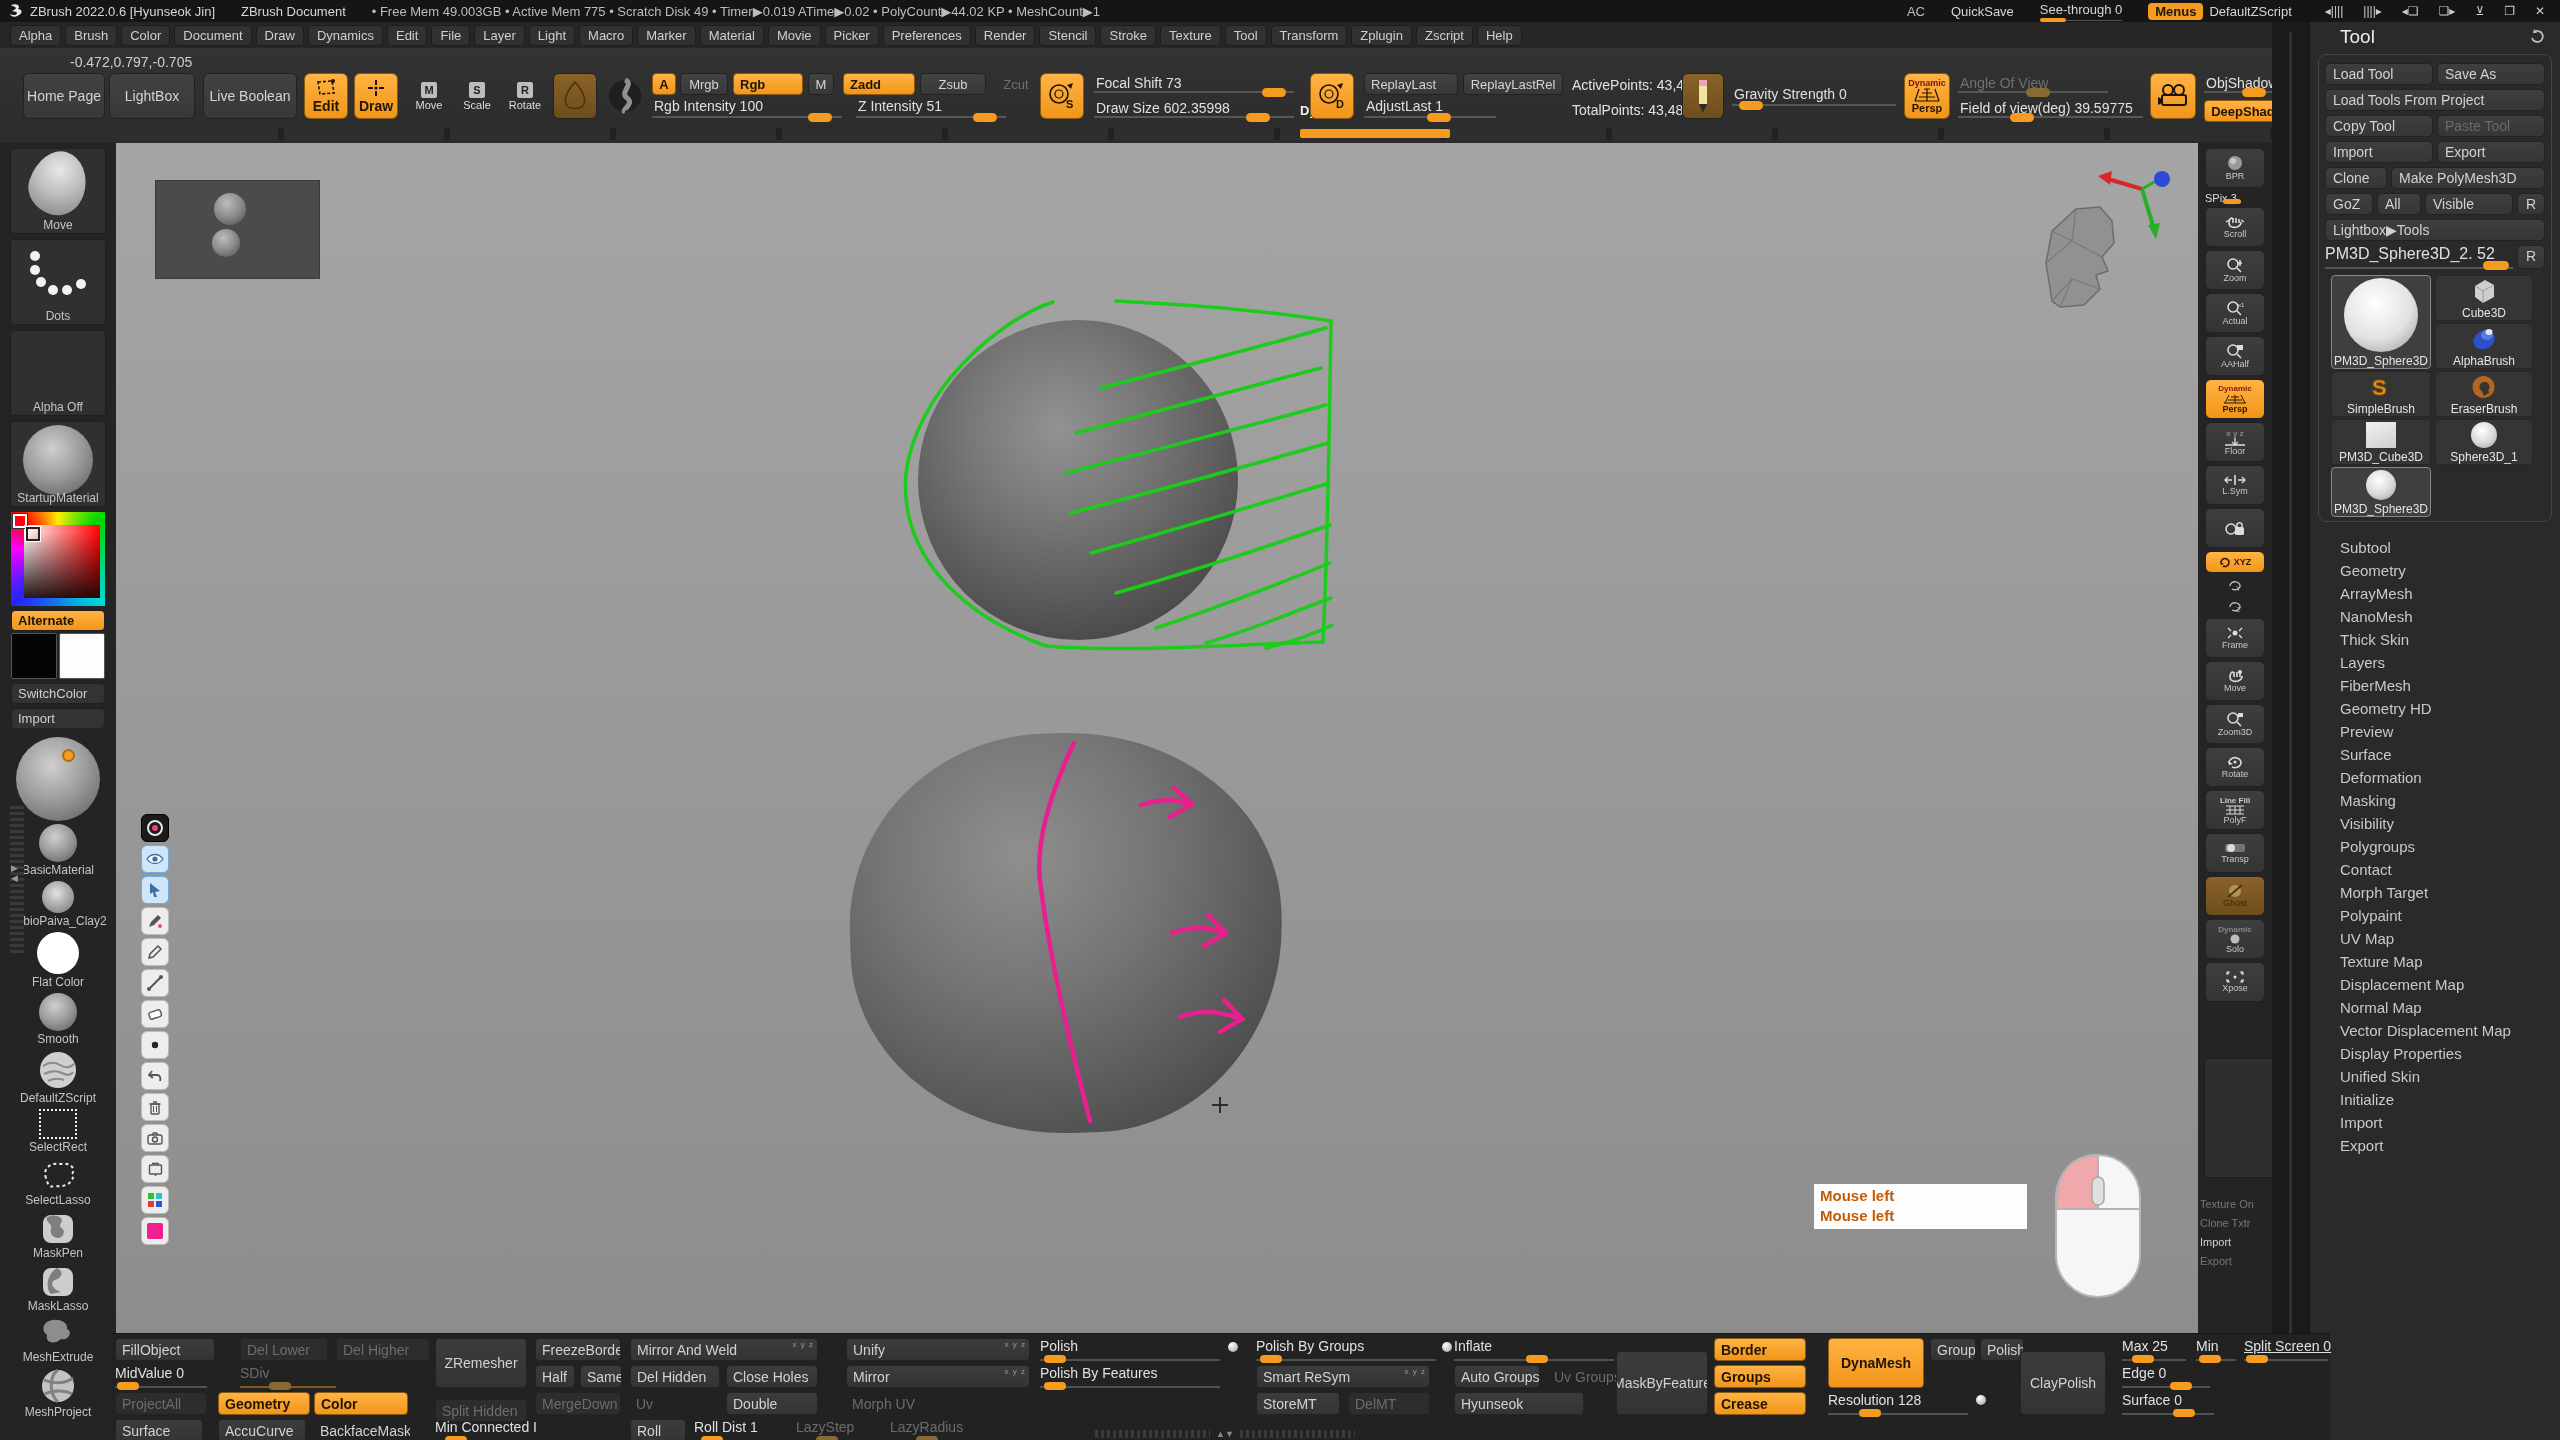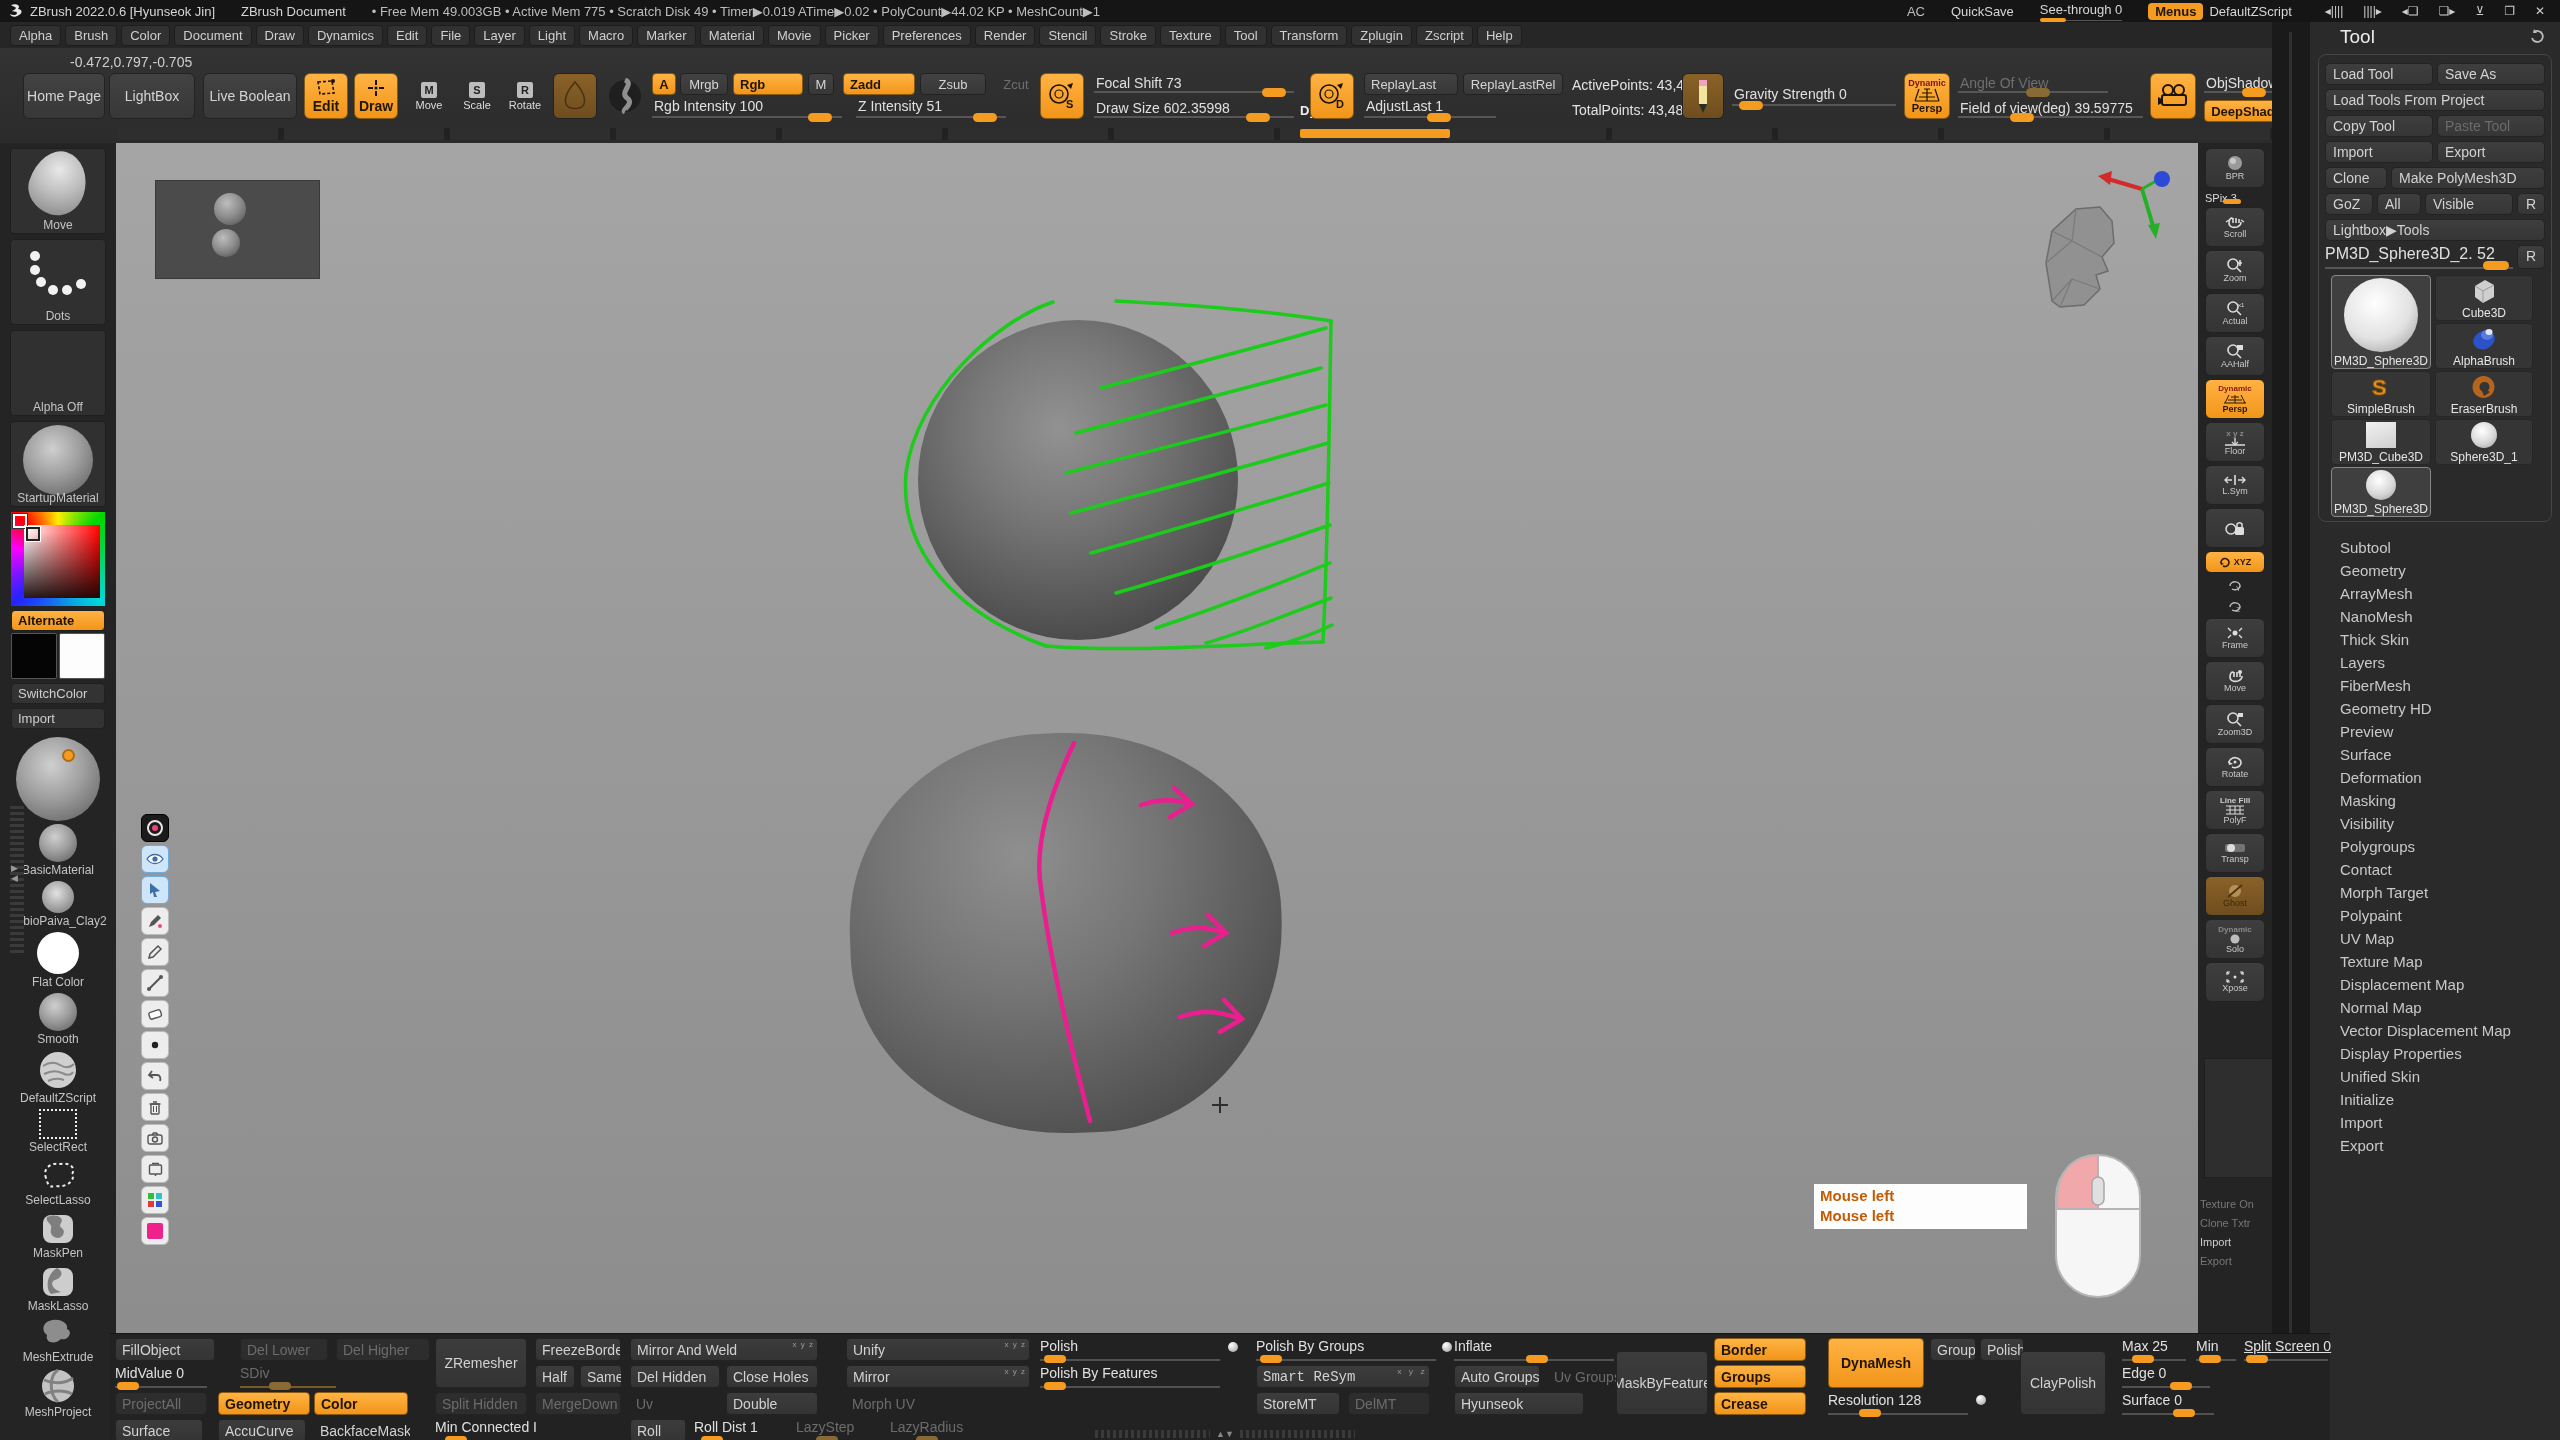--- a/index.html
+++ b/index.html
@@ -921,21 +921,21 @@
     <div class="tslider" style="left:5px;top:31px;width:92px;"><span>MidValue 0</span><i class="knob" style="left:2%"></i></div>
     <div class="tslider dis" style="left:130px;top:31px;width:96px;border-bottom-color:#7a5a24;"><span>SDiv</span><i class="knob" style="left:30%"></i></div>
     <div class="tb dis" style="left:5px;top:58px;width:92px;">ProjectAll</div>
     <div class="tb or" style="left:108px;top:58px;width:92px;">Geometry</div>
     <div class="tb or" style="left:204px;top:58px;width:94px;">Color</div>
     <div class="tb" style="left:5px;top:85px;width:88px;">Surface</div>
     <div class="tb" style="left:108px;top:85px;width:88px;">AccuCurve</div>
     <div class="tb" style="left:204px;top:85px;width:96px;background:none;border:none;">BackfaceMask</div>
 
     <div class="tb tall" style="left:325px;top:4px;width:92px;">ZRemesher</div>
-    <div class="tb dis" style="left:325px;top:58px;width:92px;">Split Hidden</div>
+    <div class="tb dis" style="left:325px;top:65px;width:92px;">Split Hidden</div>
     <div class="tslider" style="left:325px;top:85px;width:96px;"><span>Min Connected I</span><i class="knob" style="left:10%"></i></div>
 
     <div class="tb" style="left:425px;top:4px;width:86px;">FreezeBorder</div>
     <div class="tb" style="left:425px;top:31px;width:40px;">Half</div>
     <div class="tb" style="left:470px;top:31px;width:42px;">Same</div>
     <div class="tb dis" style="left:425px;top:58px;width:86px;">MergeDown</div>
 
     <div class="tb" style="left:520px;top:4px;width:188px;">
         <span>Mirror And Weld</span>
         <span class="xyzmini">x y z</span>
@@ -958,21 +958,21 @@
         <span class="xyzmini">x y z</span>
       </div>
     <div class="tb dis" style="left:736px;top:58px;width:130px;background:none;border:none;">Morph UV</div>
 
     <div class="tslider" style="left:930px;top:4px;width:180px;"><span>Polish</span><i class="knob" style="left:2%"></i></div>
     <div class="ttoggle" style="left:1118px;top:8px;"></div>
     <div class="tslider" style="left:930px;top:31px;width:180px;"><span>Polish By Features</span><i class="knob" style="left:2%"></i></div>
 
     <div class="tslider" style="left:1146px;top:4px;width:180px;"><span>Polish By Groups</span><i class="knob" style="left:2%"></i></div>
     <div class="ttoggle" style="left:1332px;top:8px;"></div>
-    <div class="tb" style="left:1146px;top:31px;width:174px;font-family:Liberation Mono, monospace;">
+    <div class="tb" style="left:1146px;top:31px;width:174px;">
         <span>Smart ReSym</span>
         <span class="xyzmini">x y z</span>
       </div>
     <div class="tb" style="left:1146px;top:58px;width:84px;">StoreMT</div>
     <div class="tb dis" style="left:1238px;top:58px;width:82px;">DelMT</div>
 
     <div class="tslider" style="left:1344px;top:4px;width:160px;"><span>Inflate</span><i class="knob" style="left:45%"></i></div>
     <div class="tb" style="left:1344px;top:31px;width:86px;">Auto Groups</div>
     <div class="tb dis" style="left:1438px;top:31px;width:80px;background:none;border:none;">Uv Groups</div>
     <div class="tb" style="left:1344px;top:58px;width:130px;">Hyunseok</div>

